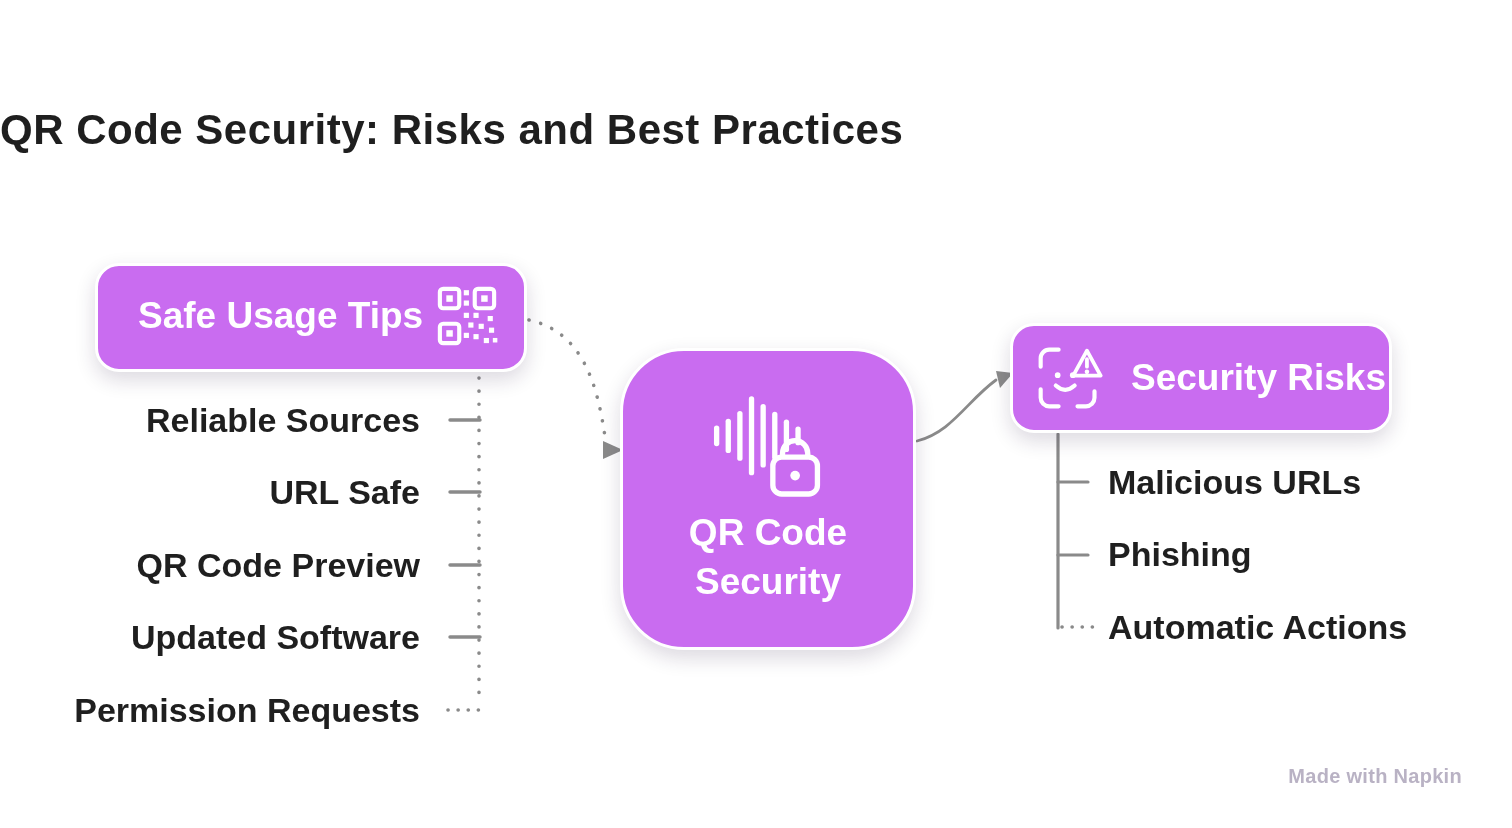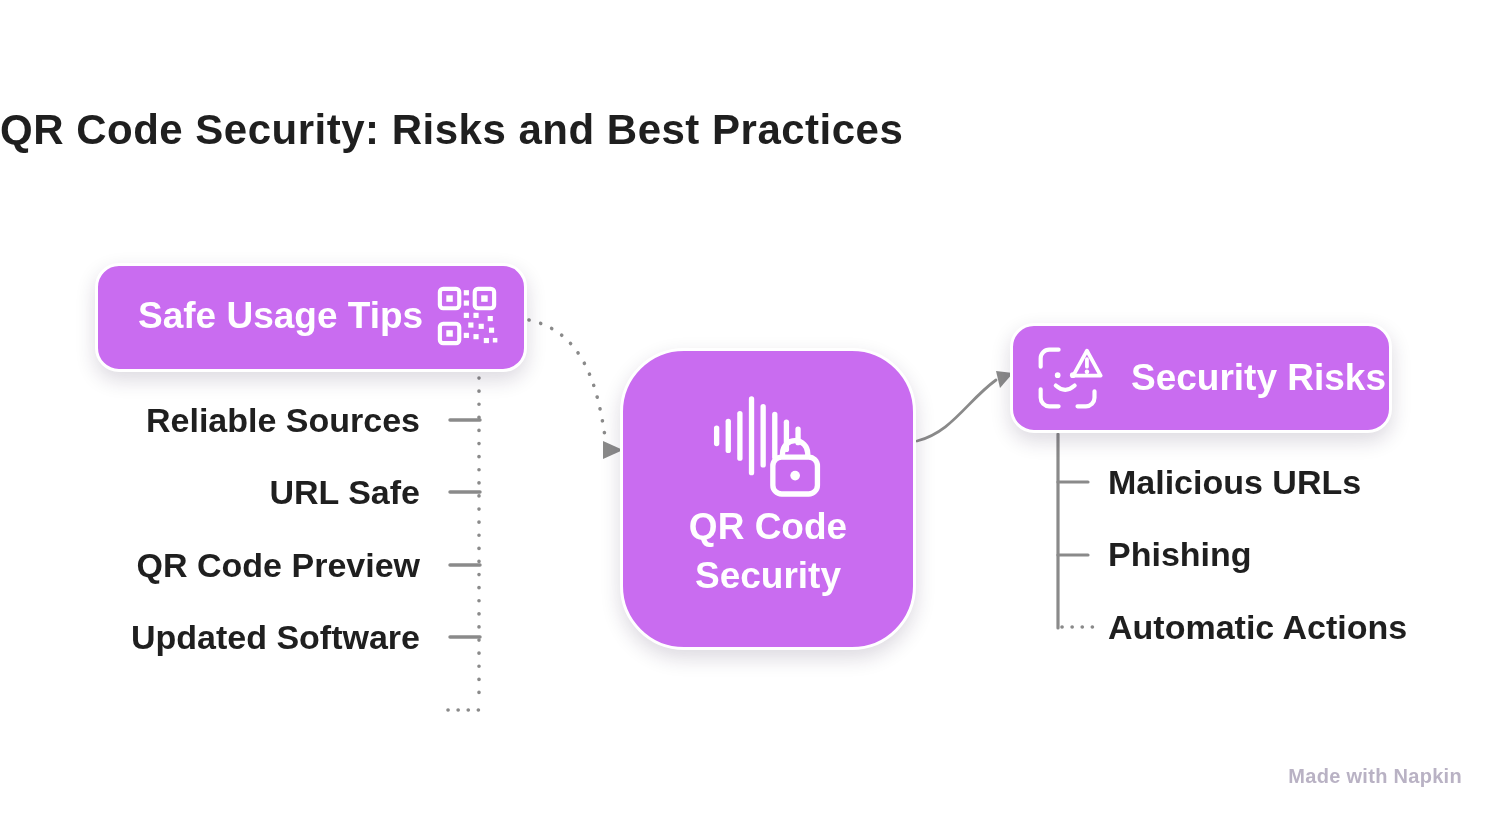--- a/index.html
+++ b/index.html
@@ -47,21 +47,21 @@
     left:620px;top:348px;width:296px;height:302px;
     border-radius:64px;
     flex-direction:column;
     justify-content:flex-start;
     padding-top:40px;
   }
   .node-label{
     font-size:37px;font-weight:600;color:#ffffff;white-space:nowrap;
   }
   .center-label{
-    margin-top:0;width:212px;
+    margin-top:6px;width:212px;
     text-align:center;
     font-size:37px;font-weight:600;line-height:1.32;color:#ffffff;
   }
   .icon{display:flex;align-items:center;justify-content:center;flex:0 0 auto;}
   .branch-list{
     position:absolute;z-index:2;list-style:none;
   }
   .branch-list li{
     height:72.5px;display:flex;align-items:center;
     font-size:34px;font-weight:600;color:var(--text_dark);
@@ -131,20 +131,21 @@
         <rect x="44" y="41" width="3.5" height="3.5" fill="#fff"></rect>
       </svg>
     </span>
   </div>
 
   <ul class="branch-list list-left">
     <li>Reliable Sources</li>
     <li>URL Safe</li>
     <li>QR Code Preview</li>
     <li>Updated Software</li>
+    <li>Permission Requests</li>
   </ul>
 
   <div class="node node-center">
     <span class="icon">
       <svg width="126" height="112" viewBox="0 0 130 115">
         <g stroke="#fff" stroke-width="5.5" stroke-linecap="round">
           <line x1="12" y1="38" x2="12" y2="54"></line>
           <line x1="24" y1="31" x2="24" y2="61"></line>
           <line x1="36" y1="23" x2="36" y2="69"></line>
           <line x1="48" y1="8" x2="48" y2="84"></line>

